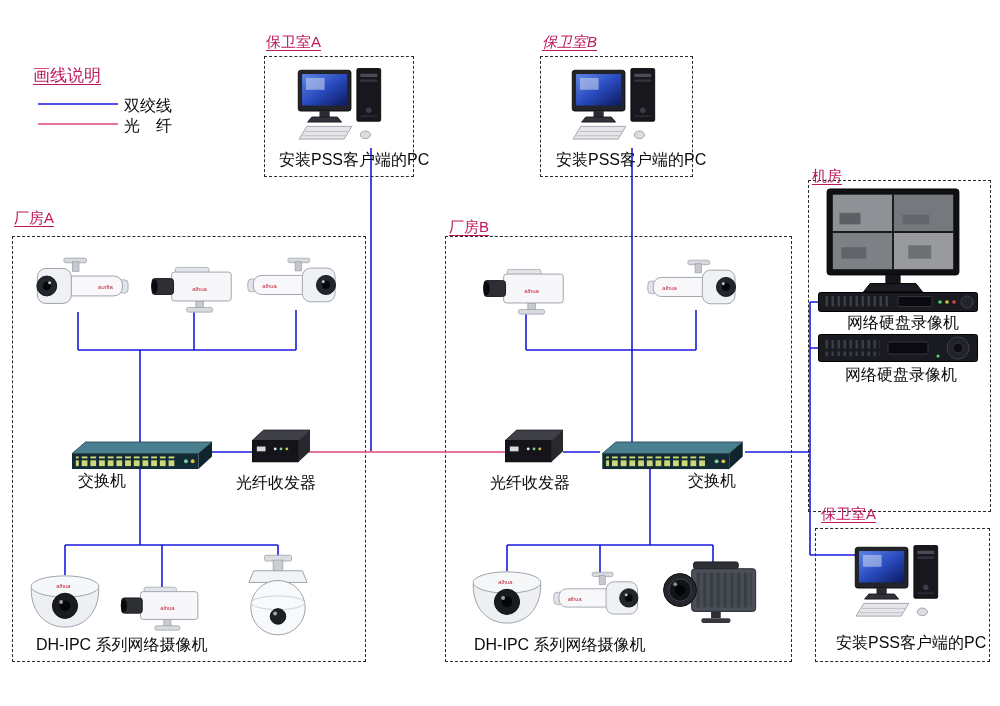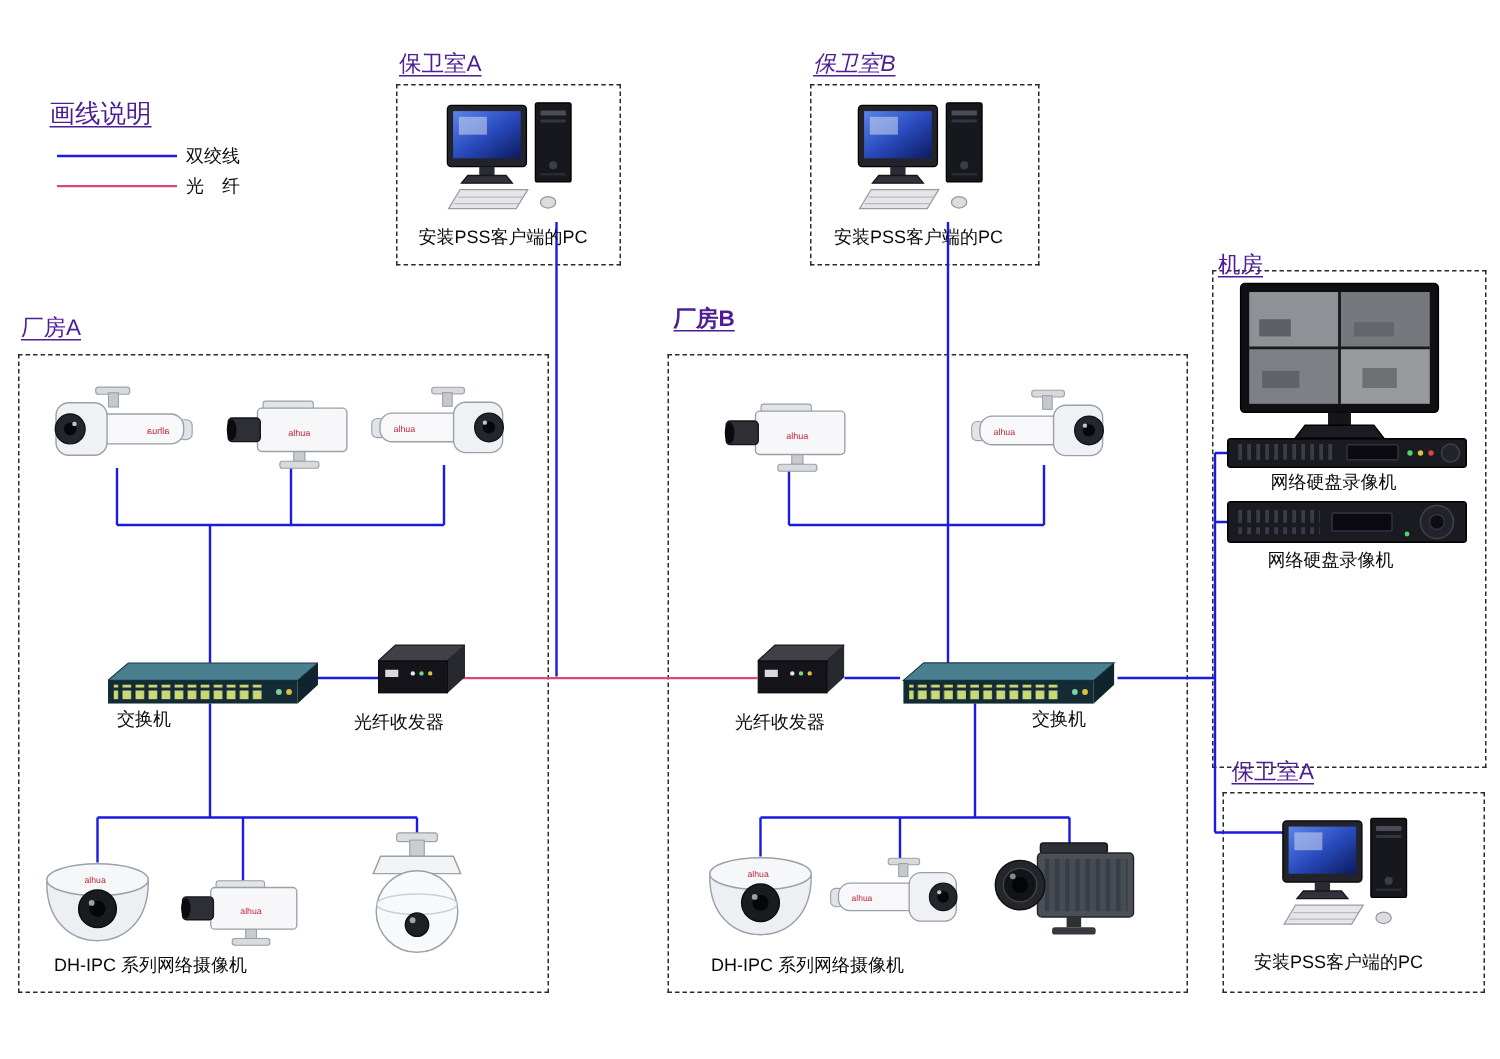--- a/index.html
+++ b/index.html
@@ -1,22 +1,22 @@
 <!DOCTYPE html>
 <html><head>
 <meta charset="utf-8">
 <style>
   html,body{margin:0;padding:0;background:#fff;}
   .stage{position:relative;width:1000px;height:706px;background:#ffffff;overflow:hidden;
          font-family:"Liberation Sans", sans-serif;color:#111;}
   .dashed{position:absolute;border:1px dashed #2b2b2b;z-index:0;}
   .lines{position:absolute;left:0;top:0;z-index:1;pointer-events:none;}
   .dev{position:absolute;z-index:2;}
-  .lbl{position:absolute;z-index:3;font-size:12px;white-space:nowrap;color:#0a0a0a;}
-  .title{position:absolute;z-index:3;font-size:15px;white-space:nowrap;color:#4c1d95;
+  .lbl{position:absolute;z-index:3;font-size:16px;white-space:nowrap;color:#0a0a0a;}
+  .title{position:absolute;z-index:3;font-size:15px;white-space:nowrap;color:#be185d;
          text-decoration:underline;text-underline-offset:3px;}
   .blue-lines{stroke:#1a1ae0;}
   .fiber-lines{stroke:#e0457a;}
   .flip{transform:scaleX(-1);}
 </style>
 </head>
 <body>
 
 <div class="stage">
 
@@ -197,21 +197,21 @@
   </svg>
 
   <div class="title" style="left:33px;top:64px;font-size:17px;">画线说明</div>
   <div class="lbl" style="left:124px;top:96px;">双绞线</div>
   <div class="lbl" style="left:124px;top:116px;">光　纤</div>
 
   <div class="title" style="left:266px;top:33px;">保卫室A</div>
   <div class="title" style="left:542px;top:33px;font-style:italic;">保卫室B</div>
   <div class="title" style="left:812px;top:167px;">机房</div>
   <div class="title" style="left:14px;top:209px;">厂房A</div>
-  <div class="title" style="left:449px;top:203px;font-weight:bold;">厂房B</div>
+  <div class="title" style="left:449px;top:218px;">厂房B</div>
   <div class="title" style="left:821px;top:505px;">保卫室A</div>
 
   <svg class="dev" style="left:286px;top:66px;" width="118" height="85">
       <use href="#sym-pc"></use>
     </svg>
   <svg class="dev" style="left:560px;top:66px;" width="118" height="85">
       <use href="#sym-pc"></use>
     </svg>
   <svg class="dev" style="left:843px;top:543px;" width="118" height="85">
       <use href="#sym-pc"></use>

